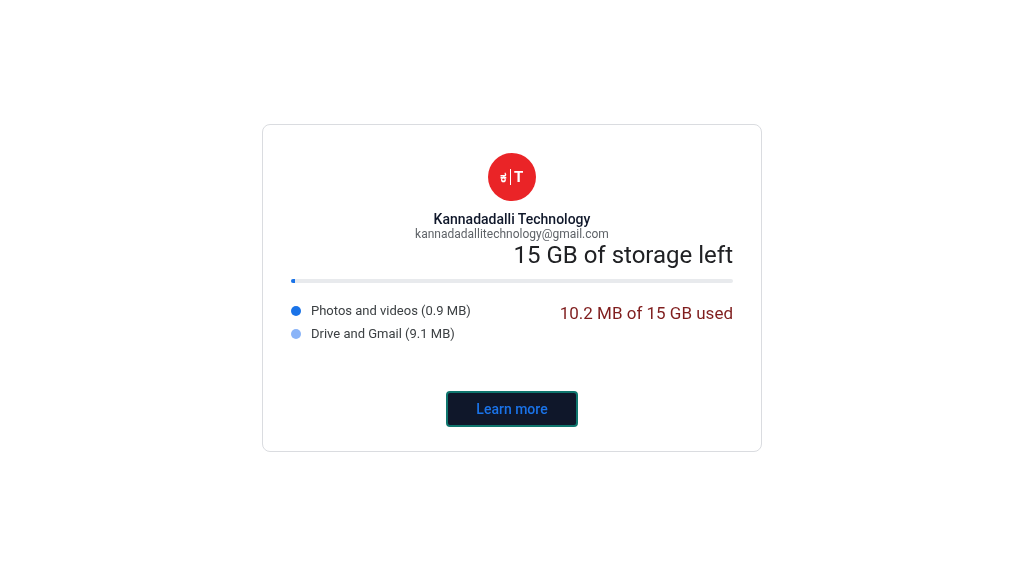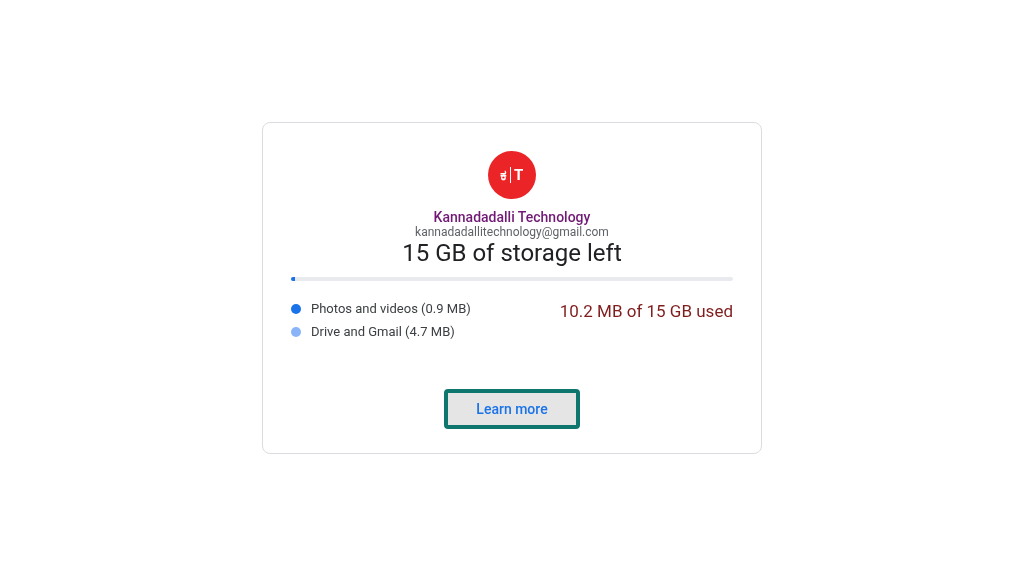--- a/index.html
+++ b/index.html
@@ -42,33 +42,34 @@
       font-size: 14px;
     }
     .avatar-divider {
       width: 1px;
       height: 16px;
       background: #fff;
       margin: 0 3px;
     }
     .account-name {
       font-size: 14px;
-      color: #701a75;
+      color: #0f172a;
       font-weight: 500;
       margin-bottom: 0;
     }
     .account-email {
       font-size: 12px;
       color: #5f6368;
     }
     .storage-title {
       font-size: 24px;
       font-weight: 400;
       color: #202124;
       margin-bottom: 10px;
+      text-align: right;
     }
     .storage-subtitle {
       font-size: 13px;
       color: #5f6368;
       line-height: 1.5;
       margin: 0 auto 36px auto;
       max-width: 380px;
     }
     .progress-bar {
       width: 100%;
@@ -117,22 +118,22 @@
     .usage-text {
       font-size: 17px;
       color: #7f1d1d;
     }
     .button-row {
       margin-top: 50px;
       display: flex;
       justify-content: center;
     }
     .learn-more-btn {
-      border: 4px solid #0f766e;
-      background: #e5e5e5;
+      border: 2px solid #0f766e;
+      background: #0f172a;
       color: #1a73e8;
       font-size: 14px;
       font-weight: 500;
       padding: 8px 28px;
       border-radius: 4px;
       cursor: pointer;
       font-family: inherit;
     }
   </style>
 </head>
@@ -154,21 +155,21 @@
   </div>
 
   <div class="legend-row">
     <div class="legend-items">
       <div class="legend-item">
         <span class="legend-dot dot-photos"></span>
         <span>Photos and videos (0.9 MB)</span>
       </div>
       <div class="legend-item">
         <span class="legend-dot dot-drive"></span>
-        <span>Drive and Gmail (4.7 MB)</span>
+        <span>Drive and Gmail (9.1 MB)</span>
       </div>
     </div>
     <div class="usage-text">10.2 MB of 15 GB used</div>
   </div>
 
   <div class="button-row">
     <button class="learn-more-btn">Learn more</button>
   </div>
 </div>
 

